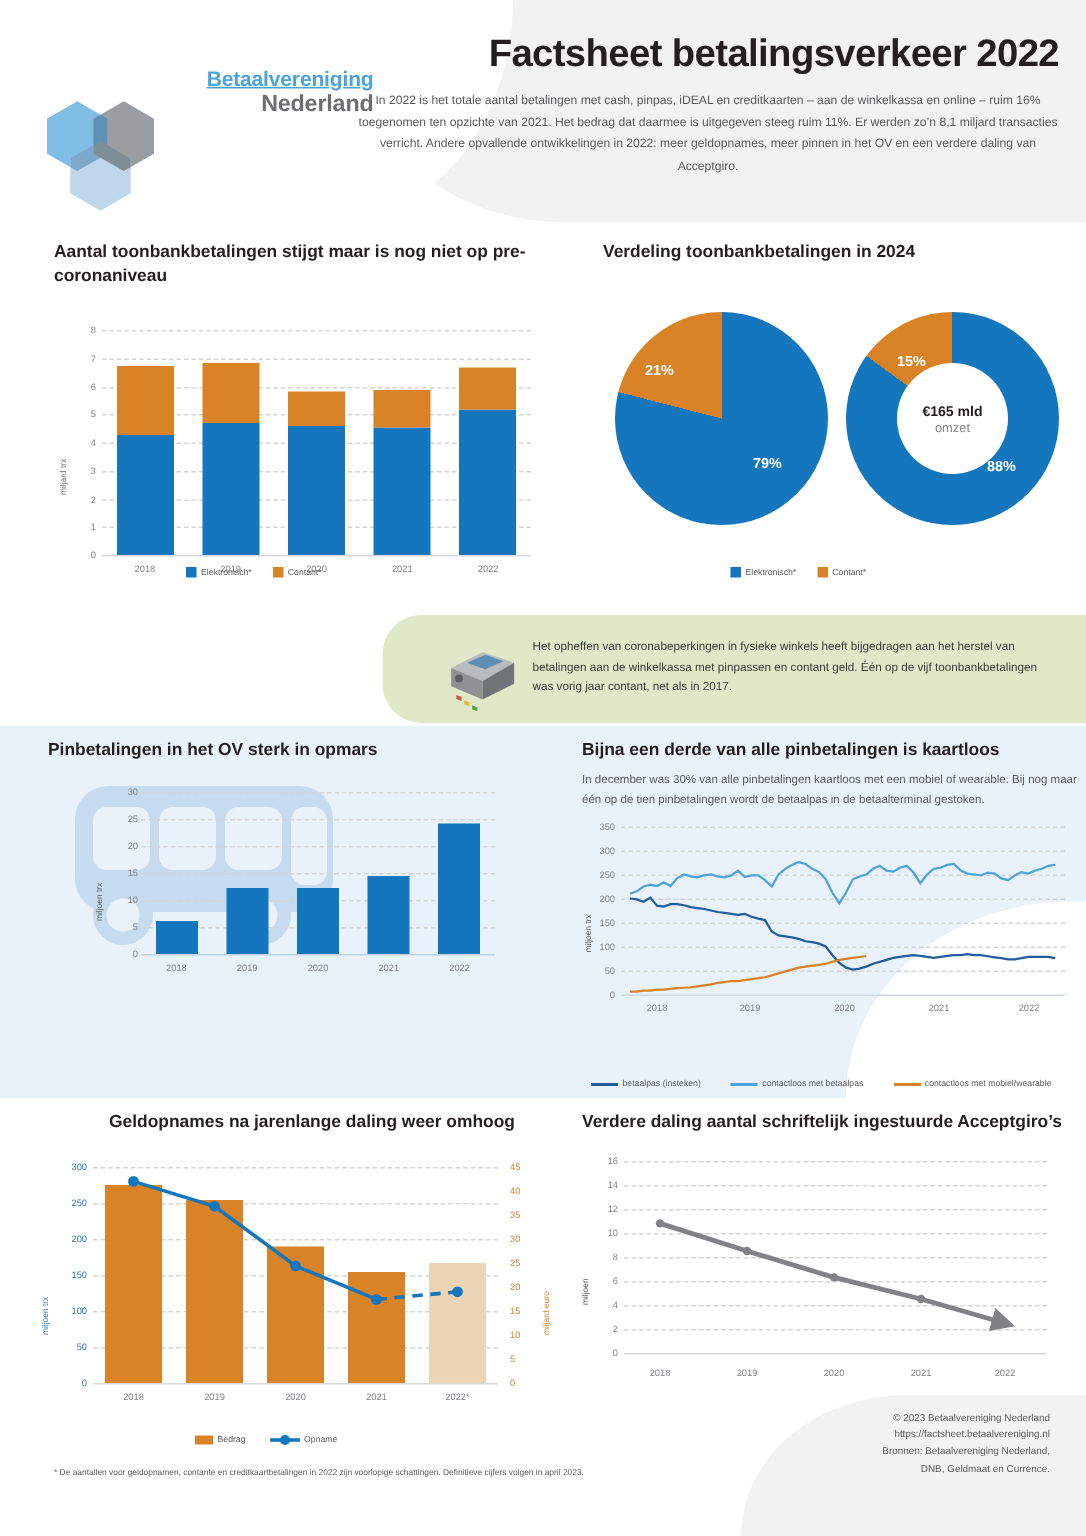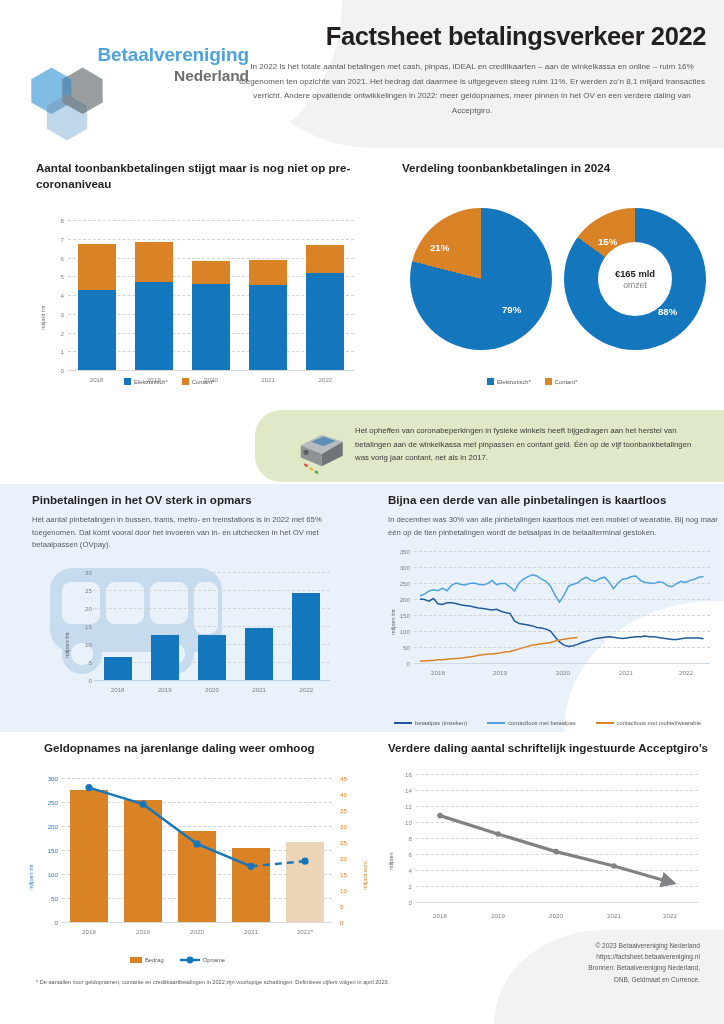--- a/index.html
+++ b/index.html
@@ -22,21 +22,21 @@
   }
   .header-grey::before{
     content:""; position:absolute; left:-2px; top:0; width:120px; height:148px;
     background:#ffffff; border-bottom-right-radius: 120px 148px;
   }
   .logo-block {
     position: absolute; left: 28px; top: 40px; width: 210px; height: 100px;
   }
   .logo-mark { position: absolute; left: 0px; top: 26px; width: 78px; height: 76px; }
   .logo-text { position: absolute; left: 46px; top: 4px; width: 175px; text-align: right; }
-  .logo-l1 { font-size: 19px; font-weight: bold; color: #4da3dd; letter-spacing: -0.1px; }
+  .logo-l1 { font-size: 14px; font-weight: bold; color: #4da3dd; letter-spacing: -0.1px; text-decoration: underline; }
   .logo-l2 { font-size: 15.5px; font-weight: bold; color: #6d6e70; letter-spacing: -0.1px; margin-top: 1px;}
   .title {
     position: absolute; left: 236px; top: 22px; width: 470px;
     font-size: 25.5px; font-weight: bold; color: #231f20; letter-spacing: -0.4px;
     text-align: right;
   }
   .intro {
     position: absolute; left: 236px; top: 60px; width: 472px;
     font-size: 8.1px; line-height: 14.6px; color: #58595b; text-align: center;
   }
@@ -280,21 +280,20 @@
     <rect x="26" y="48" width="4" height="3" fill="#4ca64c" transform="skewY(22)"></rect>
     <circle cx="16" cy="38" r="3" fill="#5a5e60"></circle>
   </svg>
   <div class="banner-text">Het opheffen van coronabeperkingen in fysieke winkels heeft bijgedragen aan het herstel van betalingen aan de winkelkassa met pinpassen en contant geld. Één op de vijf toonbankbetalingen was vorig jaar contant, net als in 2017.</div>
 
   <div class="sec2">
     <div class="s2-bg"></div>
 
     <div class="s2-left">
       <div class="h-title">Pinbetalingen in het OV sterk in opmars</div>
-      <div class="sub">Het aantal pinbetalingen in bussen, trams, metro- en treinstations is in 2022 met 65% toegenomen. Dat komt vooral door het invoeren van in- en uitchecken in het OV met betaalpassen (OVpay).</div>
 
       <div style="position:relative; width:330px; height:140px; margin-top:14px;">
 
         <svg class="bus-art" style="left:10px; top:-4px; width:190px; height:120px;" viewBox="0 0 190 120">
           <rect x="8" y="6" width="172" height="84" rx="22" fill="#c6dbee"></rect>
           <rect x="20" y="20" width="38" height="42" rx="9" fill="#e9f2fa"></rect>
           <rect x="64" y="20" width="38" height="42" rx="9" fill="#e9f2fa"></rect>
           <rect x="108" y="20" width="38" height="42" rx="9" fill="#e9f2fa"></rect>
           <rect x="152" y="20" width="24" height="52" rx="9" fill="#e9f2fa"></rect>
           <circle cx="40" cy="92" r="20" fill="#c6dbee"></circle>
@@ -393,21 +392,21 @@
           <i class="lg-line" style="background:#d98326"></i>
           <span>contactloos met mobiel/wearable</span>
         </span>
       </div>
     </div>
   </div>
 
   <div class="sec3">
 
     <div class="s3-left">
-      <div class="h-title" style="margin-left:22px;">Geldopnames na jarenlange daling weer omhoog</div>
+      <div class="h-title" style="margin-left:22px;text-align:center;">Geldopnames na jarenlange daling weer omhoog</div>
 
       <div style="position:relative; width:350px; height:180px; margin-top:16px;">
         <div class="ylab" style="left:6px; top:118px; color:#2e79bd;">miljoen trx</div>
         <div class="ylab" style="left:340px; top:118px; color:#d98326;">miljard euro</div>
 
         <div class="plot" style="left:40px; top:6px; width:270px; height:144px;">
           <div class="gridline" style="top:0px;"></div>
           <div class="gridline" style="top:24px;"></div>
           <div class="gridline" style="top:48px;"></div>
           <div class="gridline" style="top:72px;"></div>

